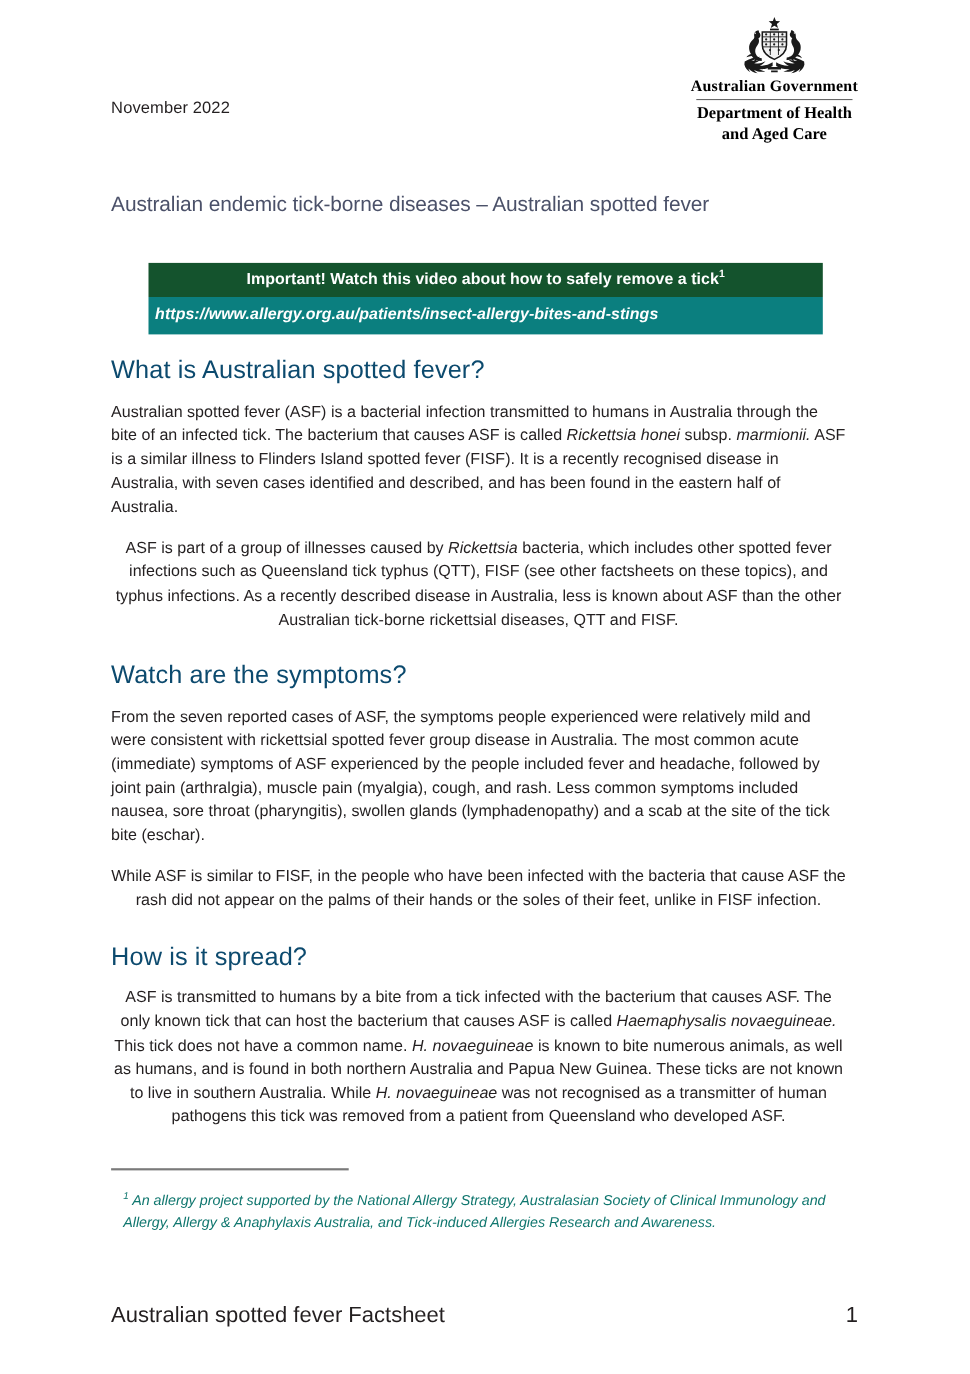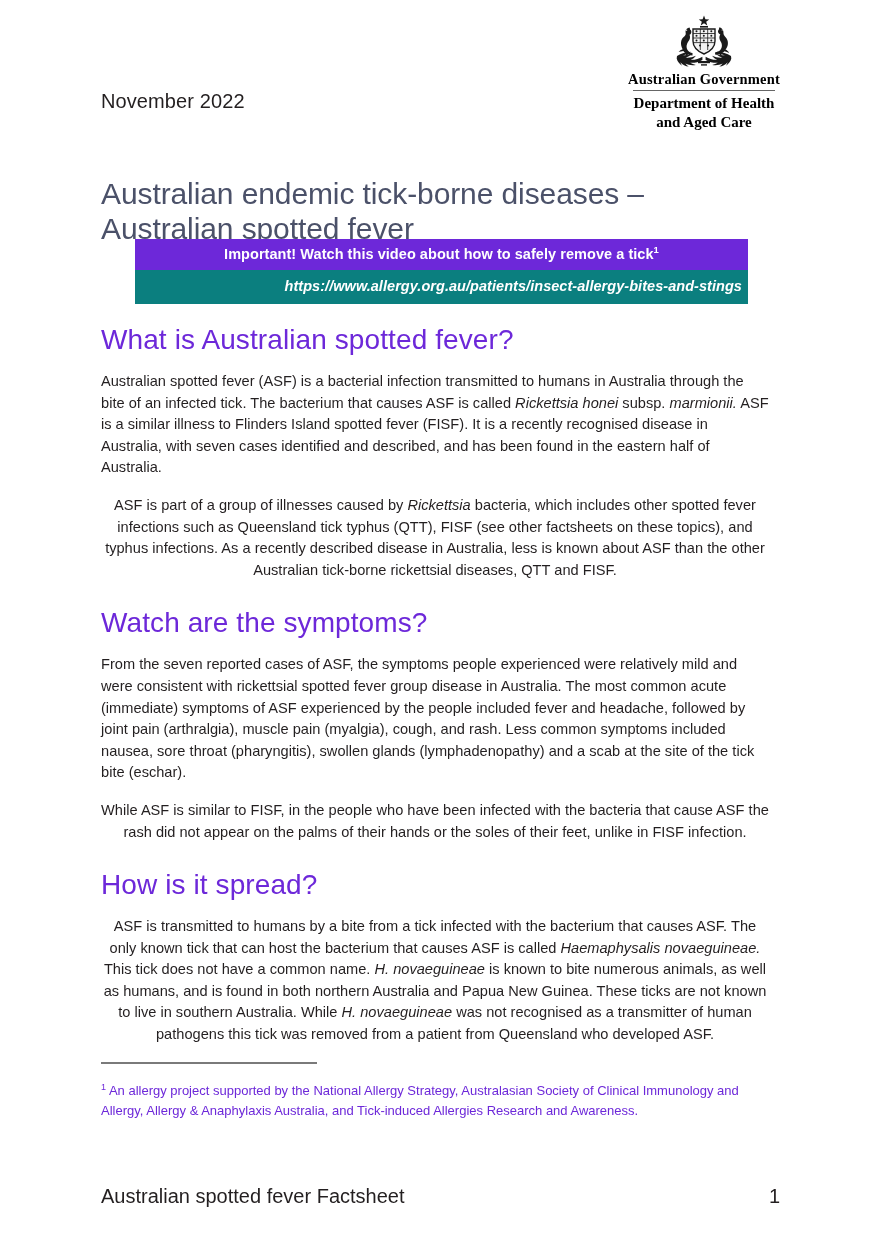--- a/index.html
+++ b/index.html
@@ -55,81 +55,81 @@
     font-weight: bold;
     font-size: 15px;
     color: #000000;
     line-height: 1.25;
   }
 
   .doc-date {
     position: absolute;
     top: 90px;
     left: 101px;
-    font-size: 20px;
+    font-size: 15px;
     color: #231f20;
     letter-spacing: 0.1px;
   }
 
   
   .doc-title {
     position: absolute;
     top: 156px;
     left: 101px;
     width: 640px;
-    font-size: 30px;
+    font-size: 19px;
     line-height: 35px;
     color: #4b5169;
     font-weight: normal;
     letter-spacing: -0.1px;
   }
 
   
   .video-banner {
     position: absolute;
     top: 239px;
     left: 135px;
     width: 613px;
   }
   .banner-top {
-    background: #6d28d9;
+    background: #14532d;
     color: #ffffff;
     font-weight: bold;
     font-size: 14.5px;
     text-align: center;
     padding: 7px 6px 8px 6px;
     letter-spacing: 0.05px;
   }
   .banner-top sup {
     font-size: 9.5px;
     vertical-align: super;
     line-height: 0;
   }
   .banner-bottom {
     background: #0b7f7f;
     color: #ffffff;
     font-weight: bold;
     font-style: italic;
     font-size: 14.5px;
-    text-align: right;
+    text-align: left;
     padding: 8px 6px 10px 6px;
     letter-spacing: 0.05px;
   }
 
   
   .content {
     position: absolute;
     top: 322px;
     left: 101px;
     width: 668px;
   }
   h2.section-heading {
-    font-size: 28px;
+    font-size: 23px;
     font-weight: normal;
-    color: #6d28d9;
+    color: #0c4a6e;
     margin: 0 0 14px 0;
     line-height: 1.25;
     letter-spacing: 0.1px;
   }
   .section + .section {
     margin-top: 24px;
   }
   p.body-text {
     font-size: 14.6px;
     line-height: 21.6px;
@@ -152,22 +152,23 @@
   }
   .footnote-rule {
     width: 216px;
     height: 1.5px;
     background: #7a7a7a;
     margin-bottom: 17px;
   }
   .footnote-text {
     font-size: 13px;
     line-height: 20px;
-    color: #6d28d9;
-    margin: 0;
+    color: #0f766e;
+    margin: 11px;
+    font-style: italic;
   }
   .footnote-text sup {
     font-size: 9px;
     vertical-align: super;
     line-height: 0;
   }
 
   
   .page-footer {
     position: absolute;

